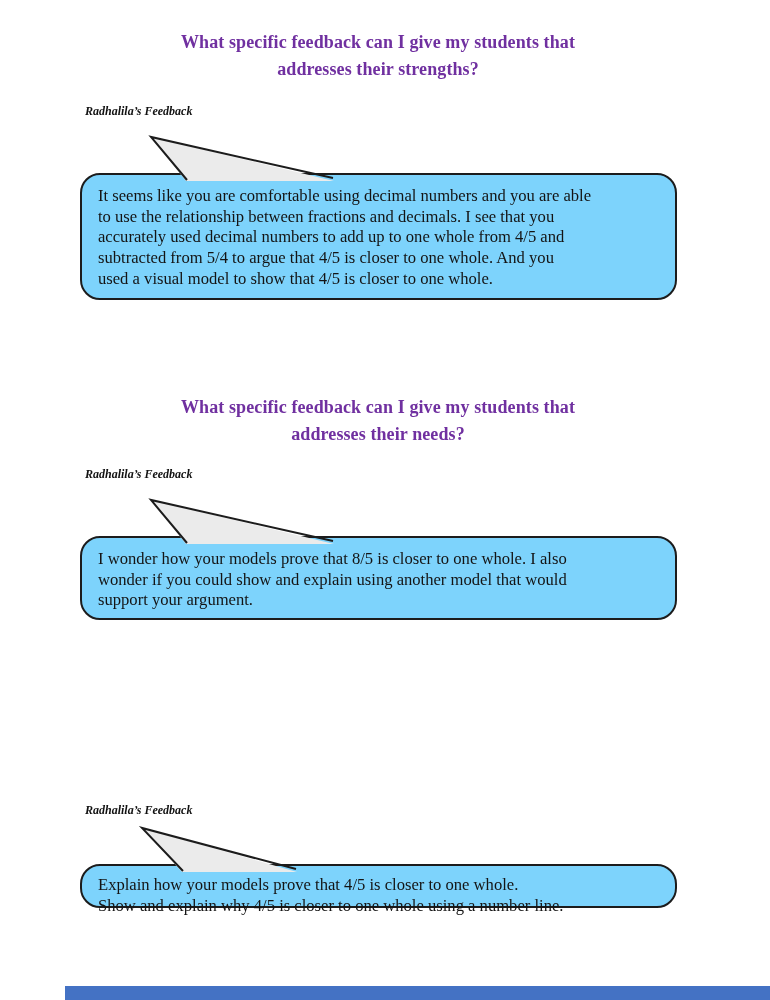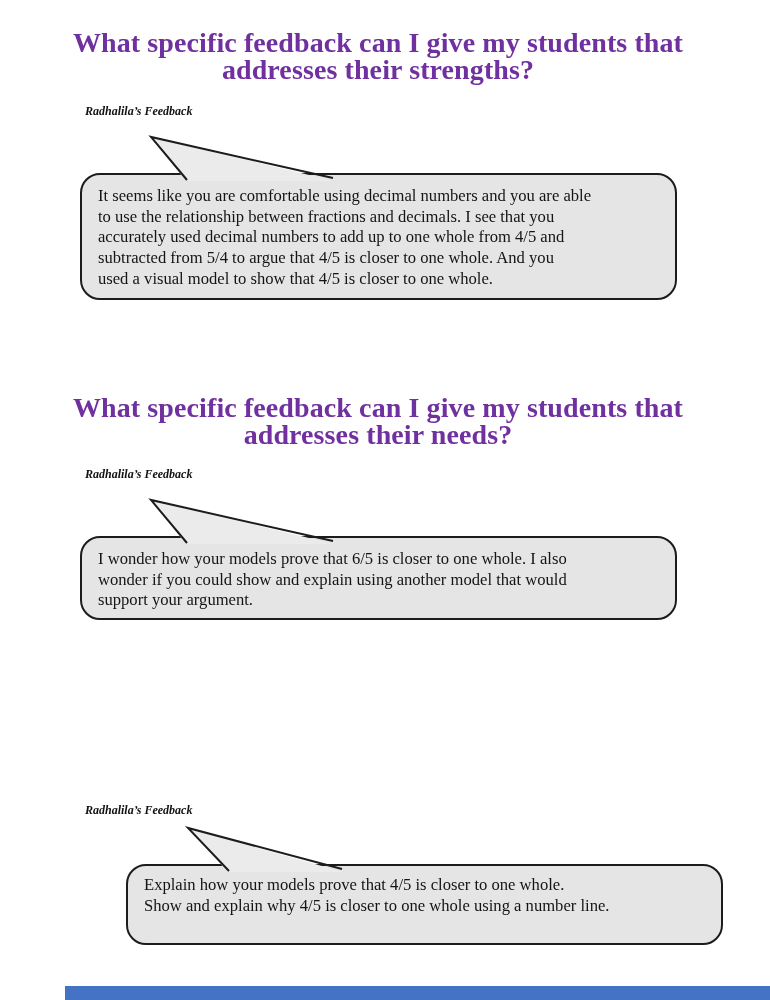--- a/index.html
+++ b/index.html
@@ -11,40 +11,40 @@
     overflow: hidden;
     font-family: "Liberation Serif", serif;
   }
   .heading {
     position: absolute;
     left: 0;
     width: 756px;
     text-align: center;
     font-family: "Liberation Serif", serif;
     font-weight: 700;
-    font-size: 28px;
+    font-size: 18px;
     line-height: 27px;
     color: #7030a0;
     white-space: pre-line;
     letter-spacing: 0.1px;
   }
   .speaker-label {
     position: absolute;
     left: 85px;
     font-family: "Liberation Serif", serif;
     font-weight: 700;
     font-style: italic;
     font-size: 12px;
     color: #111111;
   }
   .bubble {
     position: absolute;
     left: 80px;
     width: 597px;
-    background: #e5e5e5;
+    background: #7dd3fc;
     border: 2px solid #1c1c1c;
     border-radius: 20px;
     box-sizing: border-box;
   }
   .bubble-text {
     padding: 11px 14px 0 16px;
     font-family: "Liberation Serif", serif;
     font-size: 16.6px;
     line-height: 20.7px;
     color: #141414;
@@ -93,29 +93,29 @@
   <div class="heading" style="top: 394px;">What specific feedback can I give my students that
 addresses their needs?</div>
 
   <div class="speaker-label" style="top: 467px;">Radhalila’s Feedback</div>
 
   <div class="bubble" style="top: 536px; height: 84px;">
     <svg class="tail" viewBox="0 0 260 48" xmlns="http://www.w3.org/2000/svg">
       <polygon points="104,48 69,4 252,48" fill="#ebebeb" stroke="none"></polygon>
       <path d="M105,47 L69,4 L251,45" fill="none" stroke="#1c1c1c" stroke-width="2"></path>
     </svg>
-    <div class="bubble-text">I wonder how your models prove that 6/5 is closer to one whole. I also
+    <div class="bubble-text">I wonder how your models prove that 8/5 is closer to one whole. I also
 wonder if you could show and explain using another model that would
 support your argument.</div>
   </div>
 
 
   <div class="speaker-label" style="top: 803px;">Radhalila’s Feedback</div>
 
-  <div class="bubble" style="top: 864px; height: 81px; margin-left: 46px;">
+  <div class="bubble" style="top: 864px; height: 44px;">
     <svg class="tail" viewBox="0 0 260 48" xmlns="http://www.w3.org/2000/svg">
       <polygon points="100,48 60,4 215,48" fill="#ebebeb" stroke="none"></polygon>
       <path d="M101,47 L60,4 L214,45" fill="none" stroke="#1c1c1c" stroke-width="2"></path>
     </svg>
     <div class="bubble-text" style="padding-top: 9px;">Explain how your models prove that 4/5 is closer to one whole.
 Show and explain why 4/5 is closer to one whole using a number line.</div>
   </div>
 
   <div id="footer-bar"></div>
 

